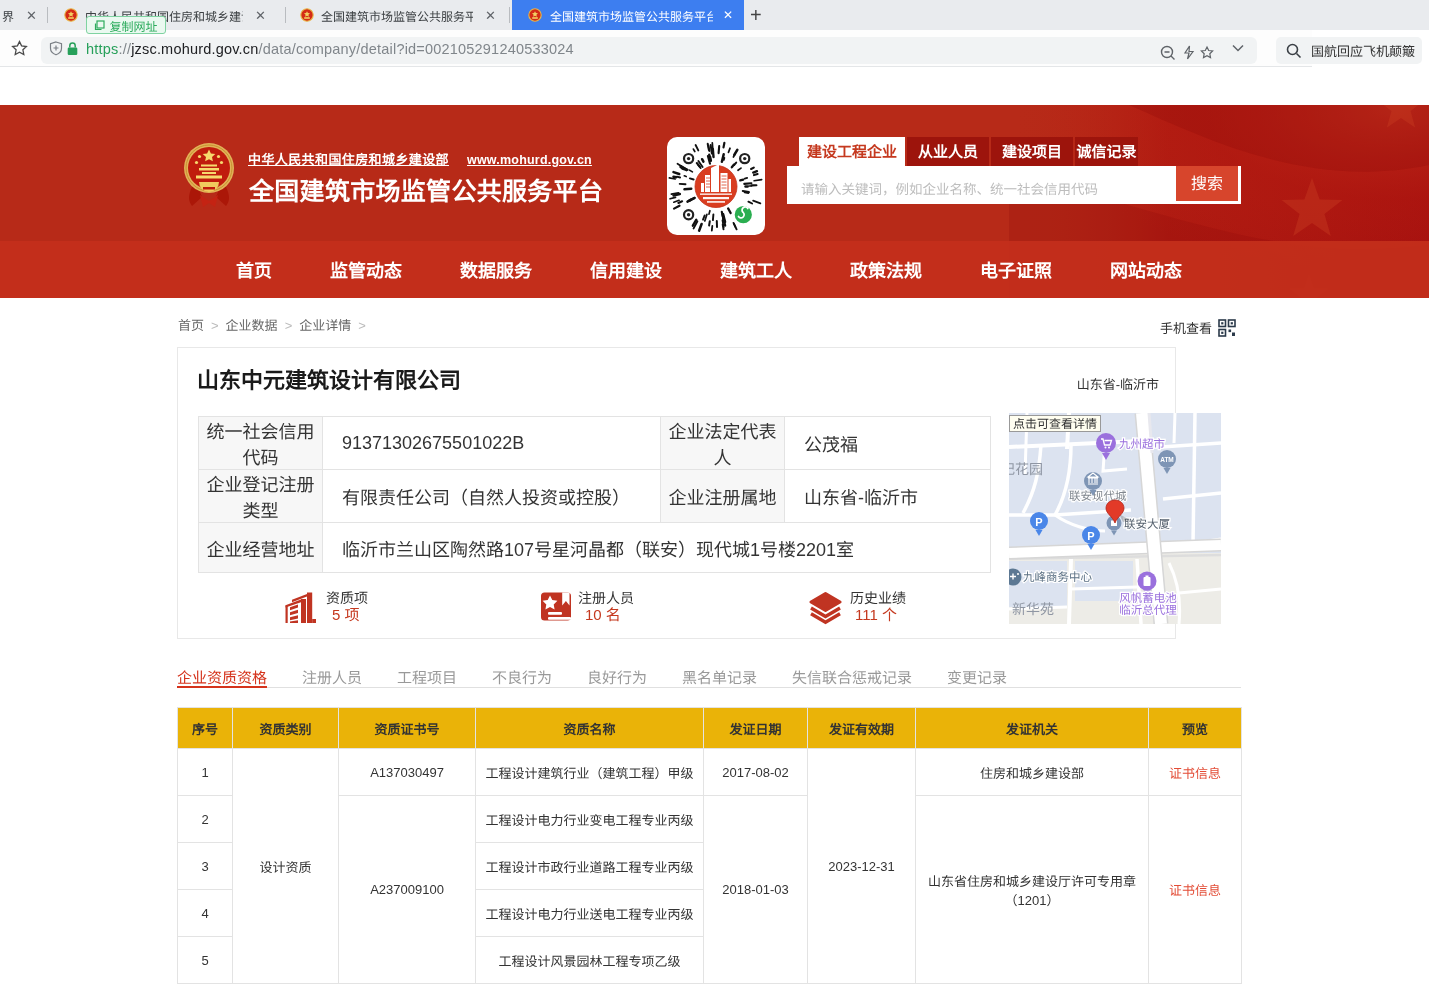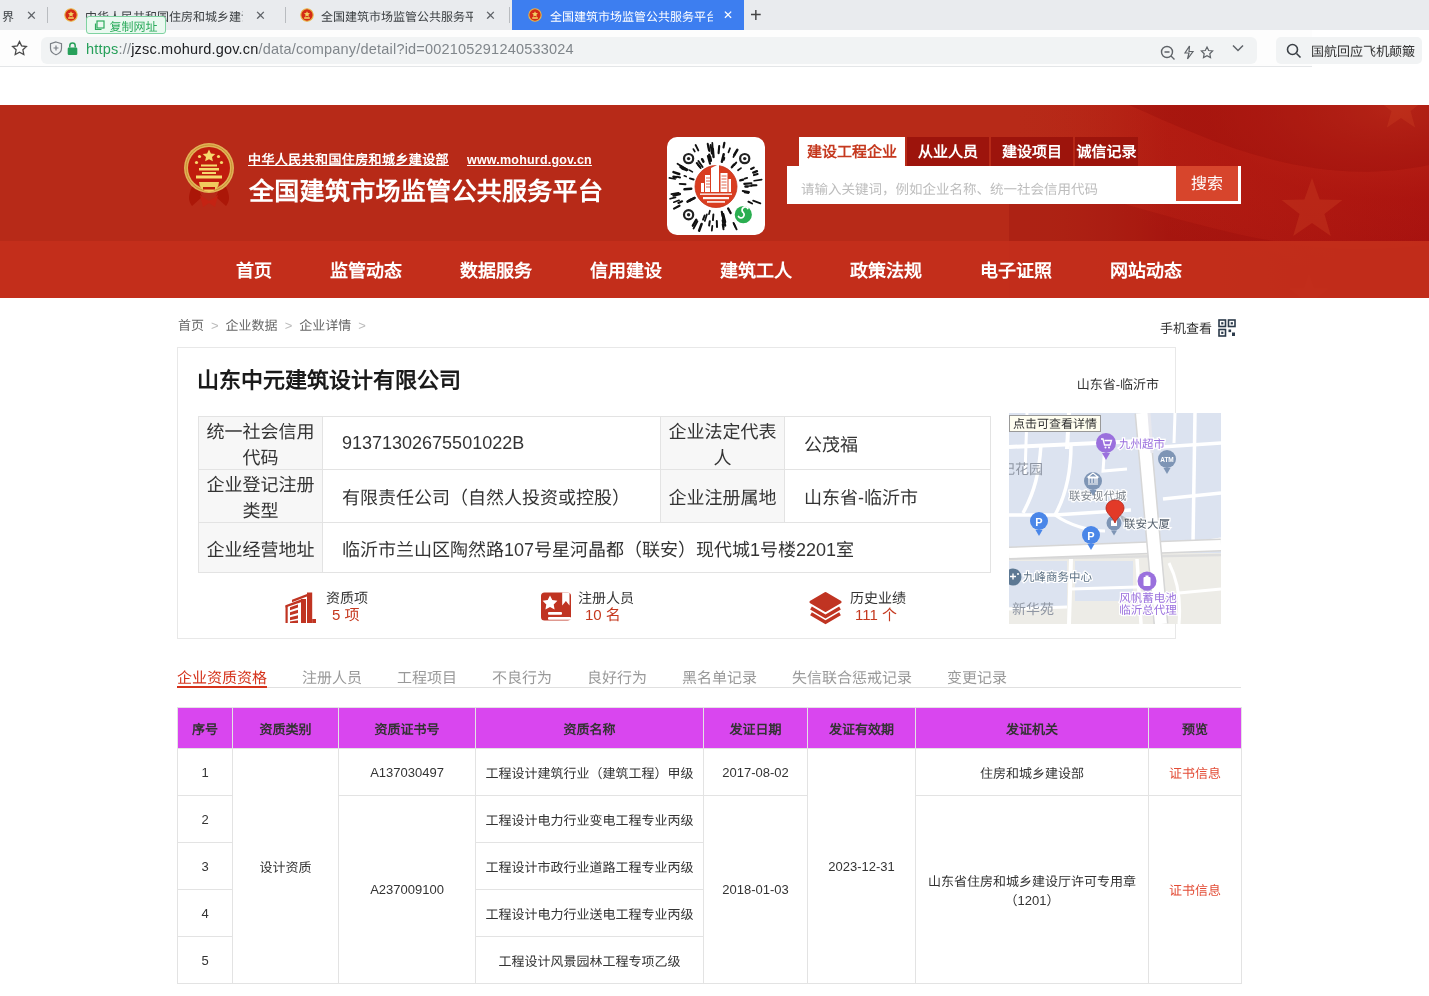--- a/index.html
+++ b/index.html
@@ -61,21 +61,21 @@
   .stat .t2 { position:absolute; top:28px; font-size:15px; color:#c5391f; }
   #mapbox { position:absolute; left:831px; top:65px; width:212px; height:211px; overflow:hidden; }
   #maptip { position:absolute; left:831px; top:67px; height:17px; line-height:16px; background:#fffef0;
      border:1px solid #999; font-size:12px; color:#333; padding:0 3px; z-index:5;}
   
   #tabrow { position:absolute; left:177px; top:368px; width:1064px; height:22px; border-bottom:1px solid #e0e0e0; }
   .ptab { float:left; font-size:15px; color:#999; height:22px; margin-right:35px; }
   .ptab.on { color:#d5331c; border-bottom:2px solid #d5331c; }
   
   #btable { position:absolute; left:177px; top:409px; width:1064px; border-collapse:collapse; table-layout:fixed; }
-  #btable th { background:#d946ef; font-size:13px; color:#333; height:41px; font-weight:bold; border:1px solid #e3e3e3; }
+  #btable th { background:#eab308; font-size:13px; color:#333; height:41px; font-weight:bold; border:1px solid #e3e3e3; }
   #btable td { font-size:13px; color:#333; height:47px; text-align:center; border:1px solid #e3e3e3; }
   #btable td.lnk { color:#e34d37; }
 </style>
 </head>
 <body>
 
 <div id="chrome">
   <div id="tabstrip">
     <div class="tab" style="left:0;width:47px;">
         <span class="ttl" style="margin-left:2px;">界</span>

